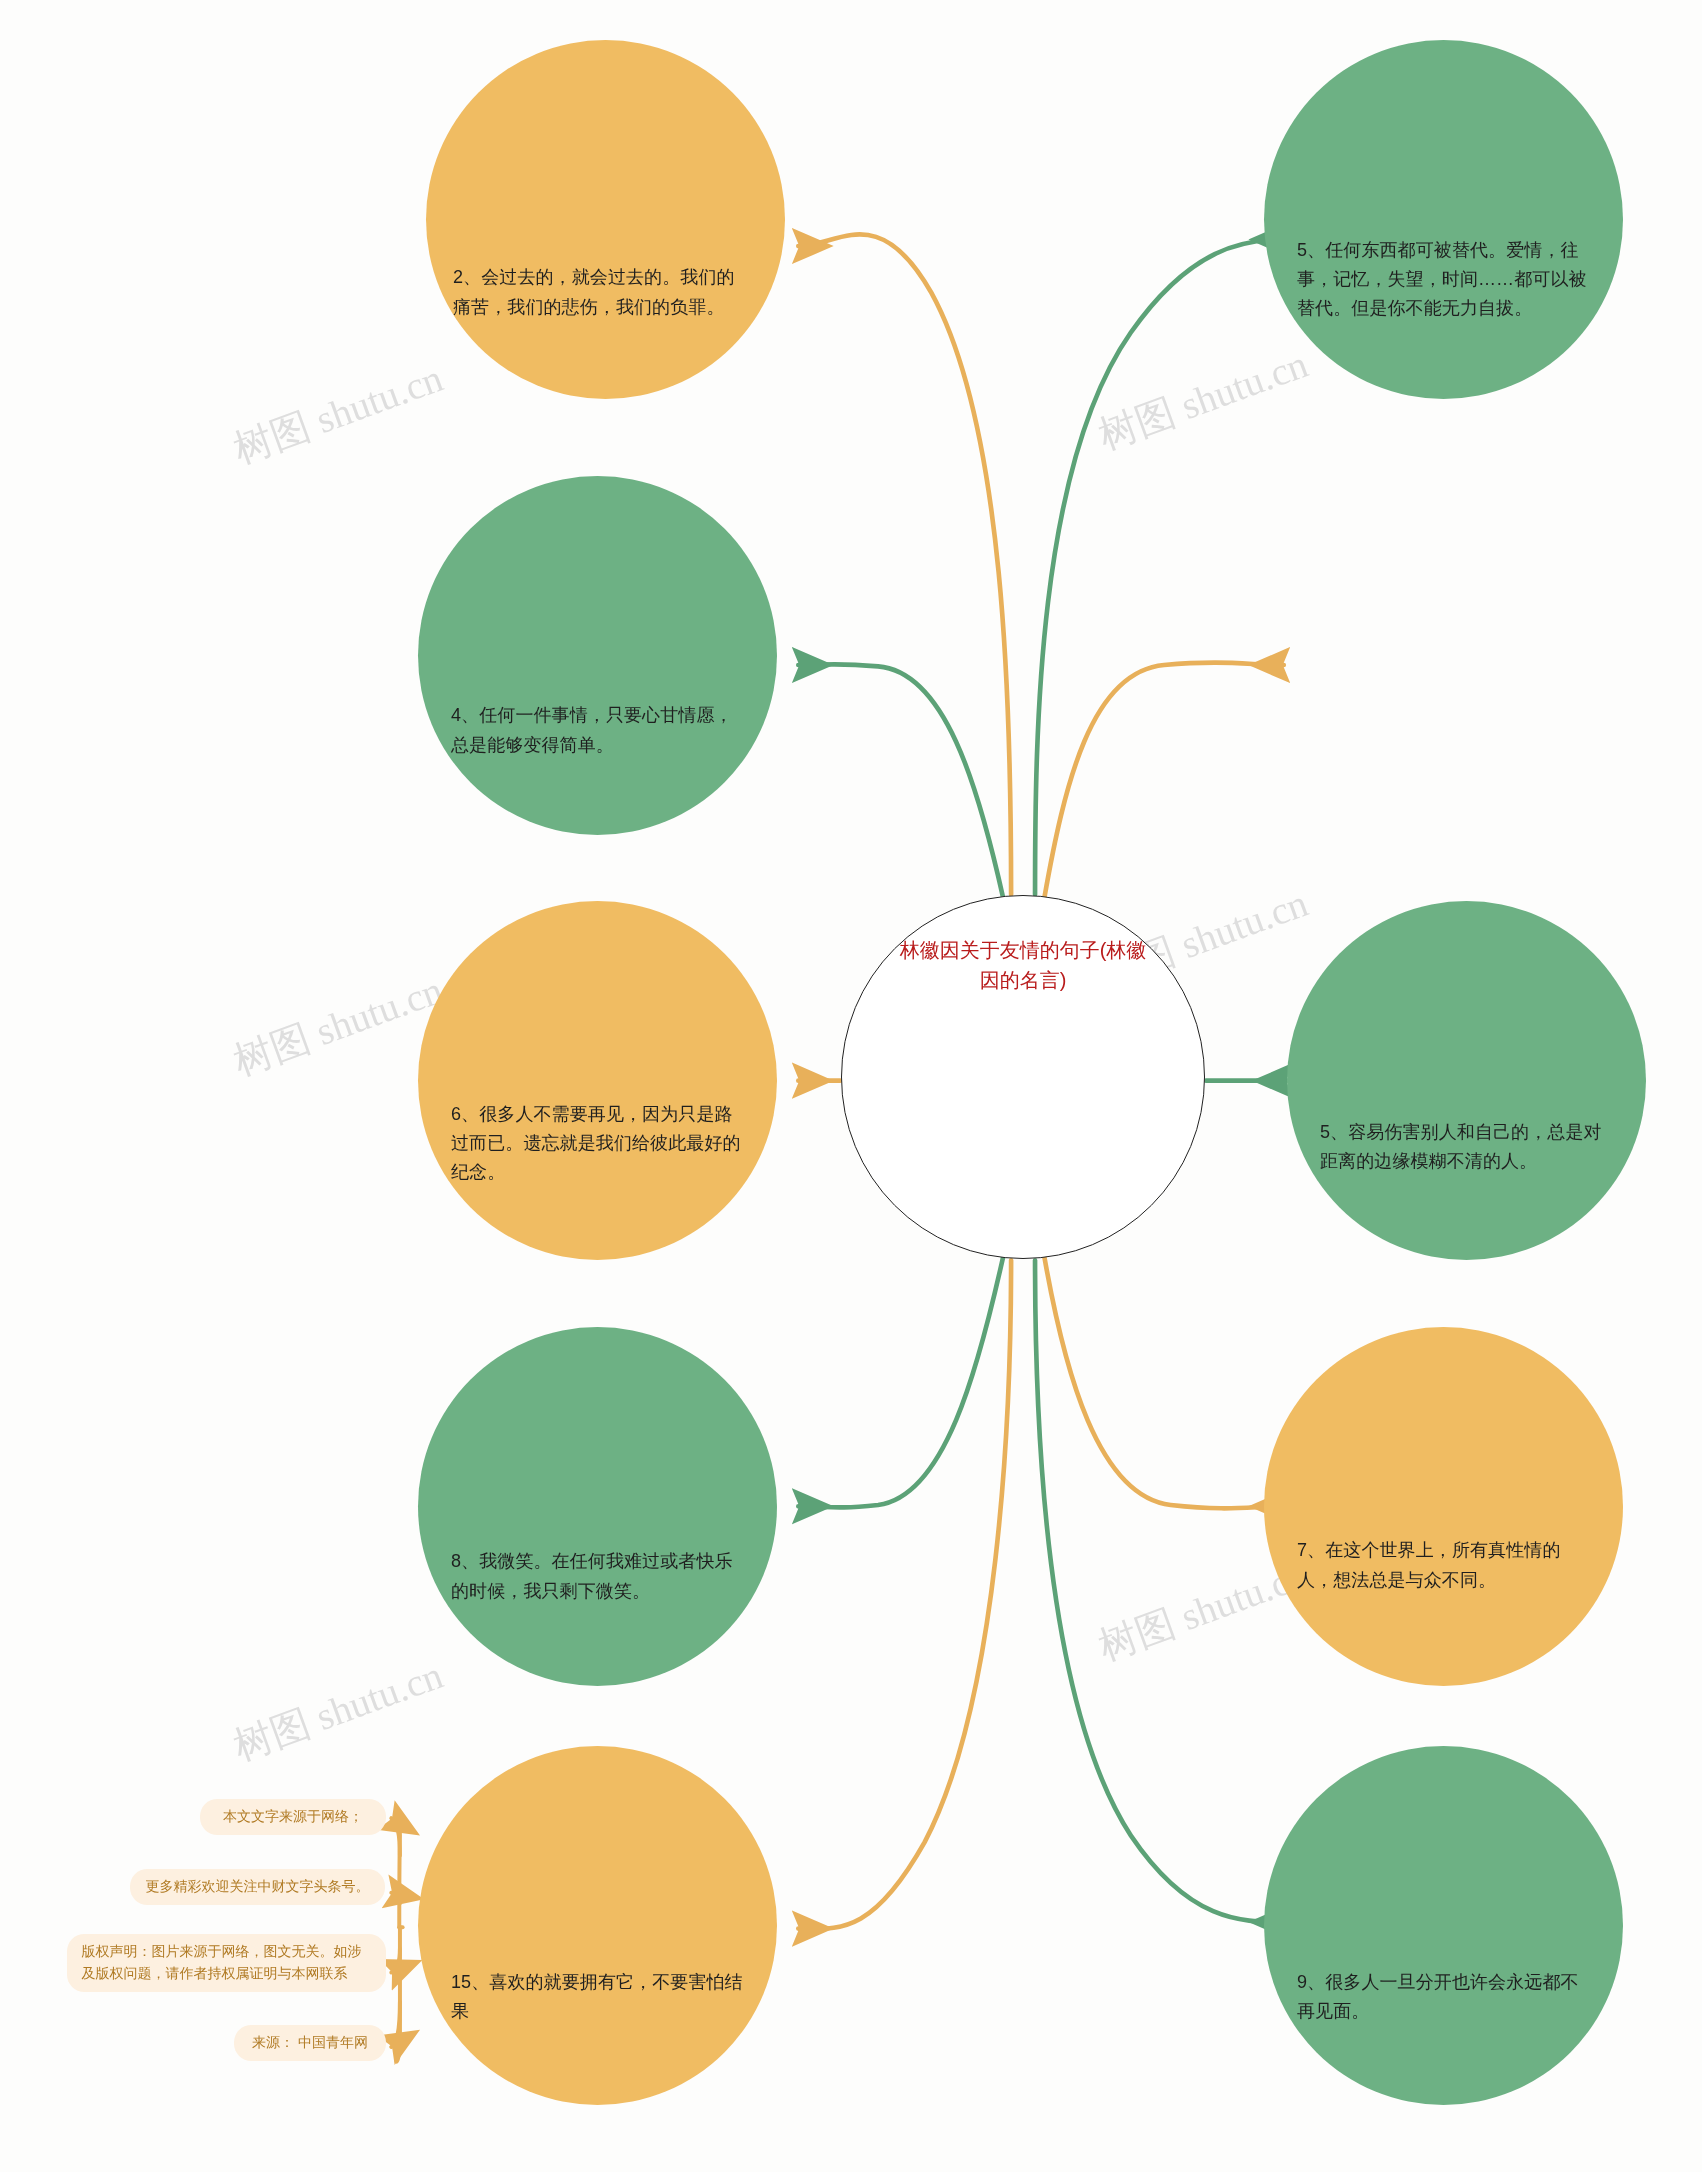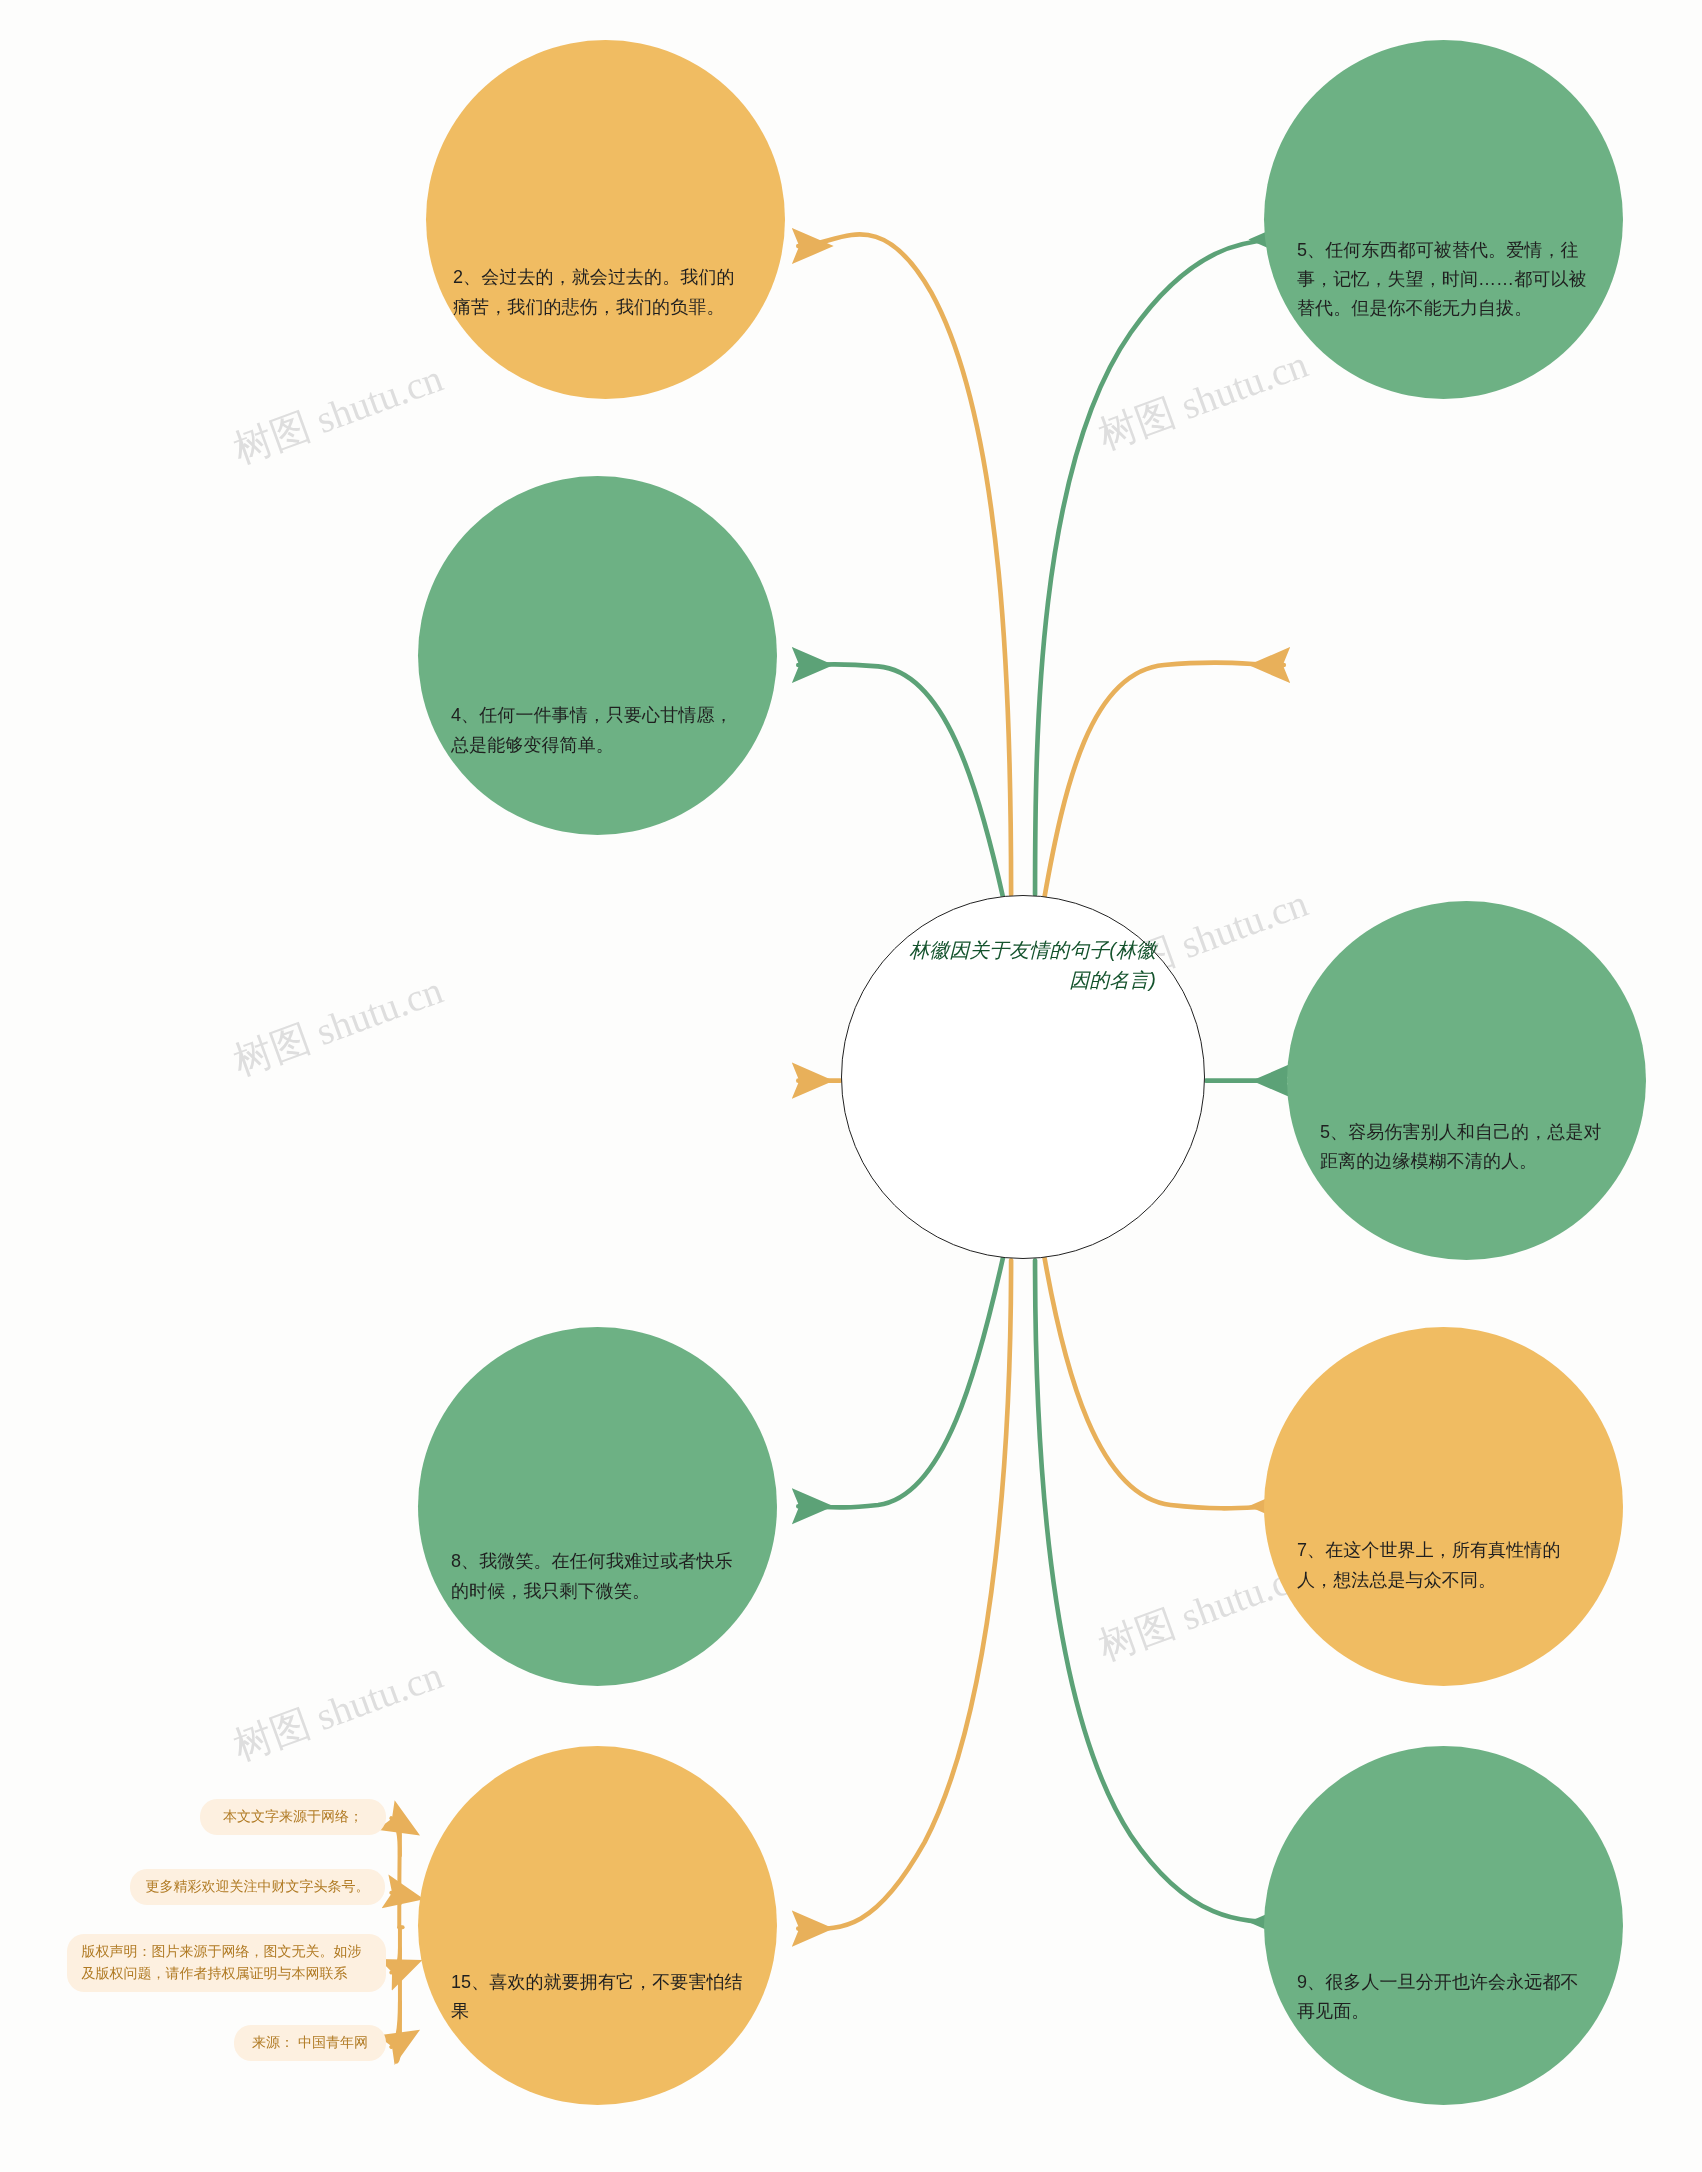--- a/index.html
+++ b/index.html
@@ -70,25 +70,24 @@
     border: 1.3px solid #222222;
     display: flex;
     align-items: flex-start;
     justify-content: center;
     box-sizing: border-box;
     z-index: 12;
   }
   #center-node .center-text {
     margin-top: 39px;
     width: 266px;
-    text-align: right;
+    text-align: center;
     font-size: 20px;
     line-height: 1.5;
-    color: #14532d;
-    font-style: italic;
+    color: #b91c1c;
   }
 
   .footnote {
     position: absolute;
     background: #fdf0e0;
     border-radius: 17.3px;
     color: #b07a23;
     font-size: 14px;
     line-height: 1.55;
     padding: 7.3px 14.6px;
@@ -176,20 +175,23 @@
 
   <div class="node node-green" style="left:1264px; top:40px; width:359px; height:359px;">
     <span class="node-text" style="width:299px; margin-left:33px; margin-top:120px;">5、任何东西都可被替代。爱情，往事，记忆，失望，时间……都可以被替代。但是你不能无力自拔。</span>
   </div>
 
   <div class="node node-green" style="left:418px; top:476px; width:359px; height:359px;">
     <span class="node-text" style="width:299px; margin-left:33px; margin-top:150px;">4、任何一件事情，只要心甘情愿，总是能够变得简单。</span>
   </div>
 
 
+  <div class="node node-orange" style="left:418px; top:901px; width:359px; height:359px;">
+    <span class="node-text" style="width:299px; margin-left:33px; margin-top:126px;">6、很多人不需要再见，因为只是路过而已。遗忘就是我们给彼此最好的纪念。</span>
+  </div>
 
   <div class="node node-green" style="left:1287px; top:901px; width:359px; height:359px;">
     <span class="node-text" style="width:299px; margin-left:33px; margin-top:133px;">5、容易伤害别人和自己的，总是对距离的边缘模糊不清的人。</span>
   </div>
 
   <div class="node node-green" style="left:418px; top:1327px; width:359px; height:359px;">
     <span class="node-text" style="width:299px; margin-left:33px; margin-top:140px;">8、我微笑。在任何我难过或者快乐的时候，我只剩下微笑。</span>
   </div>
 
   <div class="node node-orange" style="left:1264px; top:1327px; width:359px; height:359px;">

